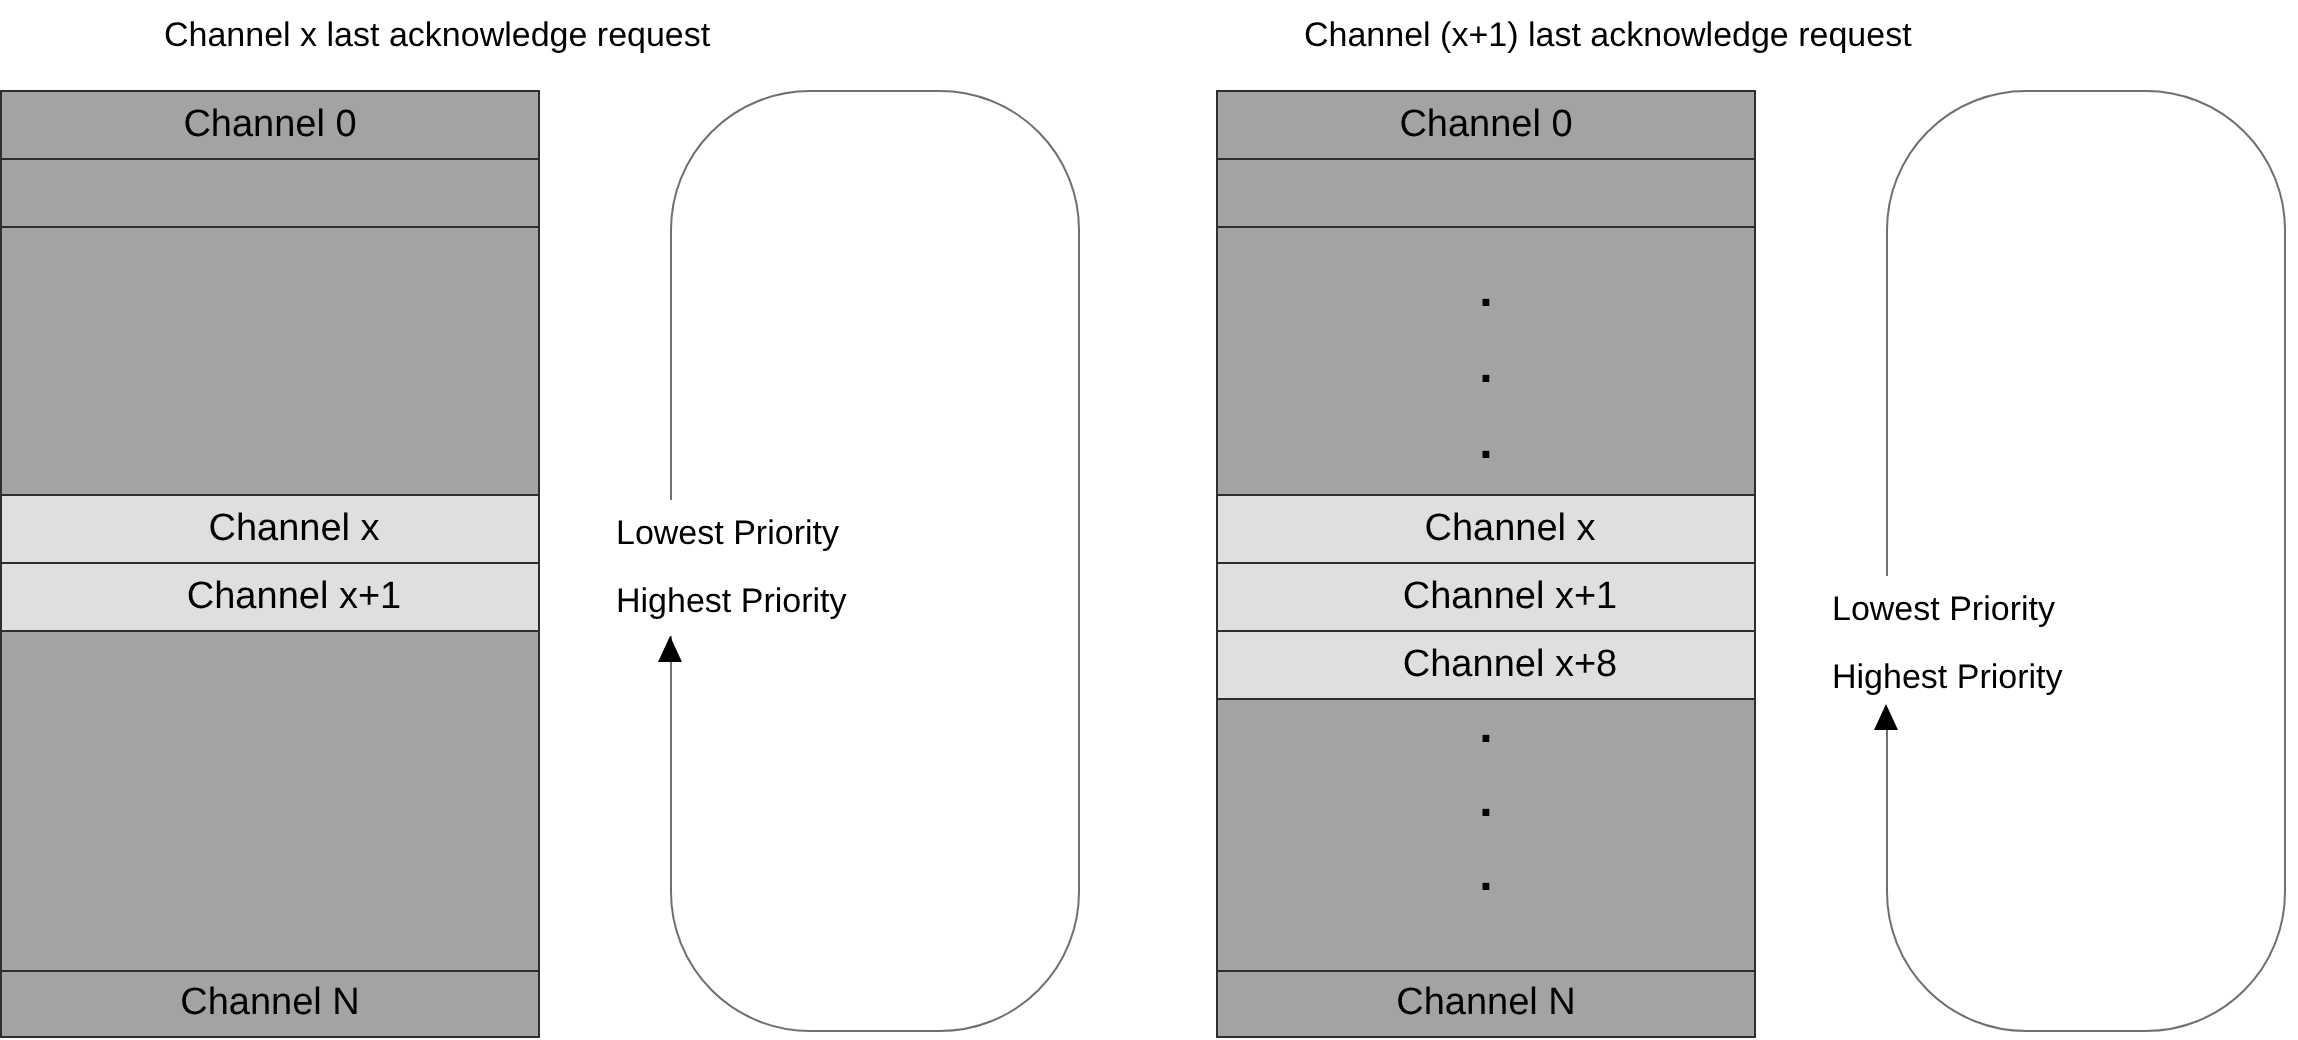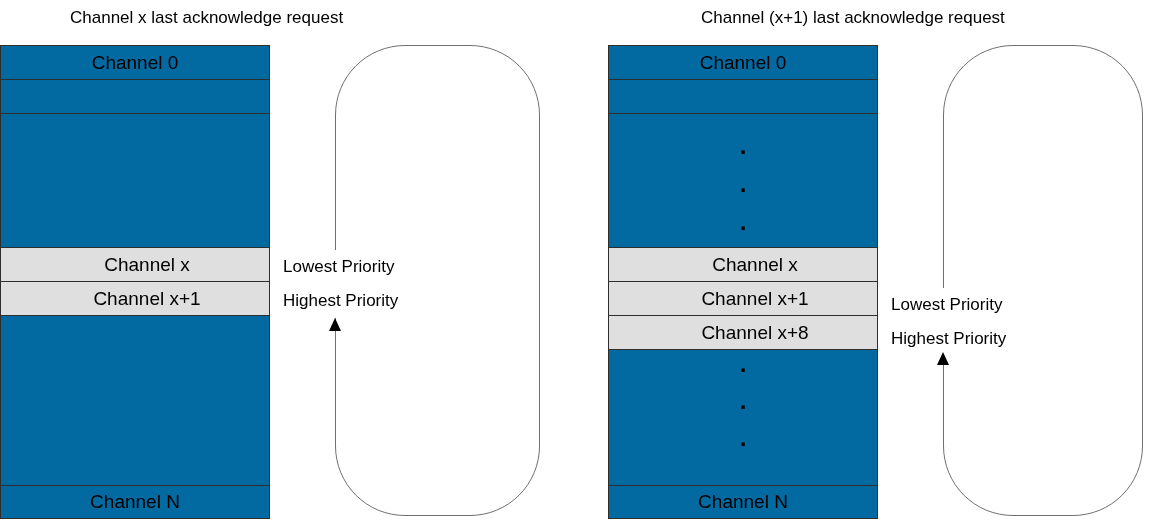--- a/index.html
+++ b/index.html
@@ -16,22 +16,22 @@
   }
 
   
   .diagram-title {
     position: absolute;
     top: 8px;
     font-size: 17px;
     line-height: 20px;
     white-space: nowrap;
   }
-  .title-left  { left: 70px;  }
-  .title-right { left: 701px; }
+  .title-left  { left: 82px;  }
+  .title-right { left: 652px; }
 
   
   .channel-table {
     position: absolute;
     top: 45px;
     width: 270px;
     height: 474px;
     border: 1px solid var(--table-border, #2e2e2e);
     background: #fff;
   }
@@ -39,21 +39,21 @@
   .table-right { left: 608px; }
 
   .trow {
     position: relative;
     width: 100%;
     border-bottom: 1px solid var(--table-border, #2e2e2e);
     display: flex;
     align-items: center;
     justify-content: center;
     font-size: 19px;
-    background: #0369a1;
+    background: #a3a3a3;
   }
   .trow.last { border-bottom: none; text-align: right; }
   .trow.shaded { background: var(--row-shaded, #dfdfdf); padding-left: 24px; }
 
   .h34  { height: 34px;  }
   .h134 { height: 134px; }
   .h136 { height: 136px; }
   .h170 { height: 170px; }
   .h32  { height: 32px;  }
 
@@ -83,20 +83,21 @@
   .loop-right { left: 943px; width: 200px; }
 
   
   .priority-labels {
     position: absolute;
     width: 148px;
     background: #fff;
     font-size: 17px;
     line-height: 34px;
     white-space: nowrap;
+    margin-left: 25px;
   }
   .plabels-left  { left: 283px; top: 250px; height: 68px; }
   .plabels-right { left: 891px; top: 288px; height: 68px; }
 
   
   .arrowhead {
     position: absolute;
     width: 0;
     height: 0;
     border-left: 6px solid transparent;

